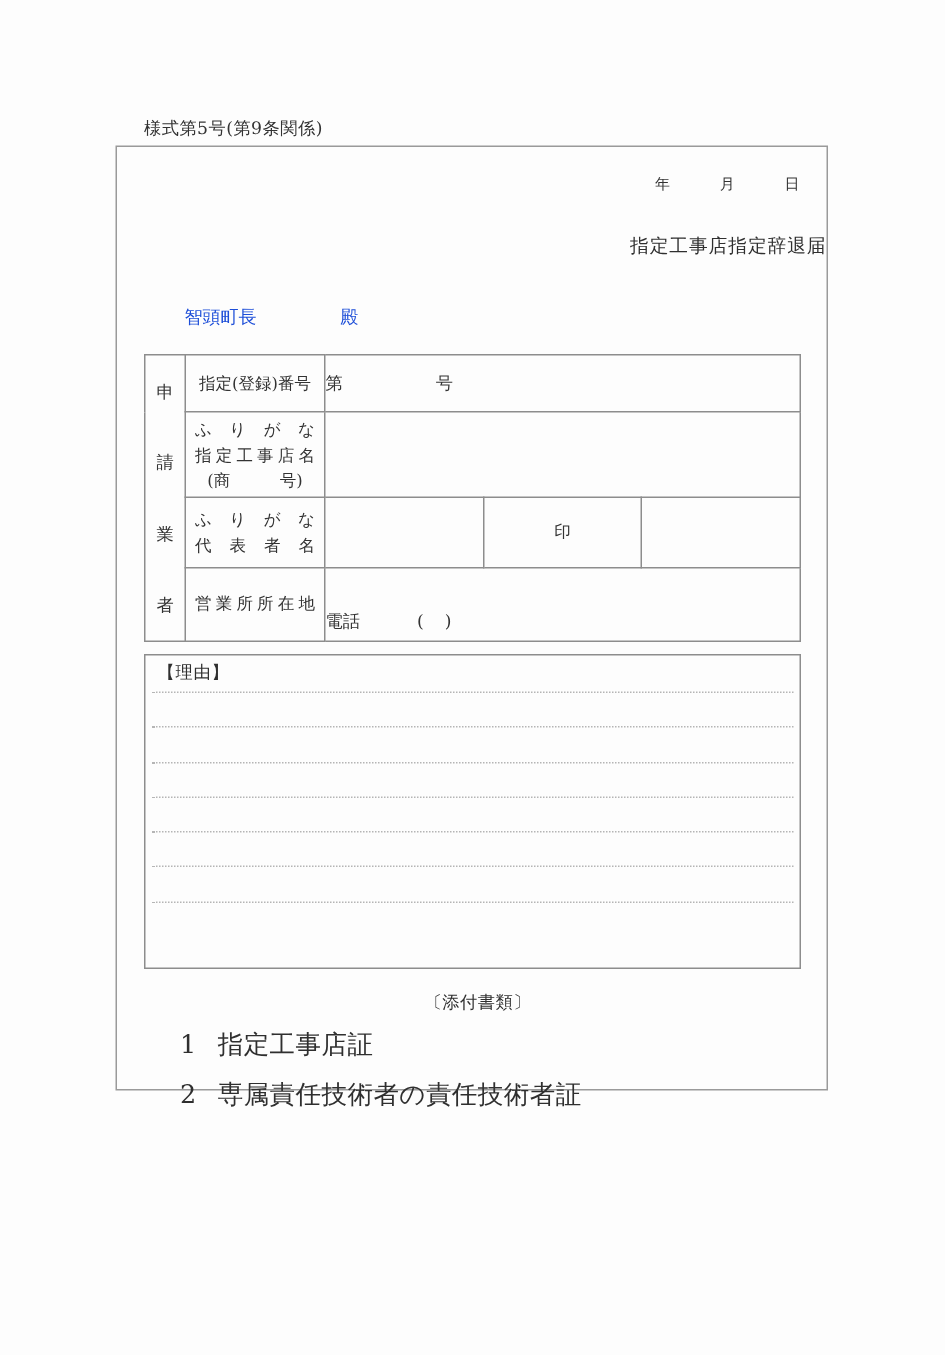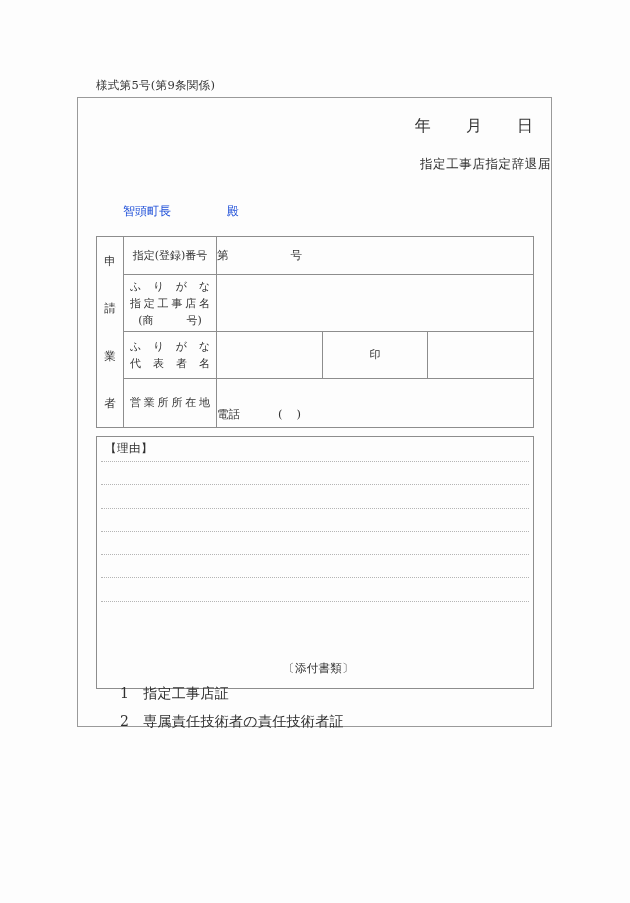--- a/index.html
+++ b/index.html
@@ -38,21 +38,21 @@
     border: 1px solid #9a9a9a;
     box-sizing: border-box;
     background: #fdfdfd;
   }
 
   
   .date-line {
     position: absolute;
     right: 18px;
     top: 18px;
-    font-size: 16px;
+    font-size: 10px;
     color: #333;
     white-space: nowrap;
   }
   .date-line span { display: inline-block; }
   .date-line .g-year { margin-right: 30px; }
   .date-line .g-month { margin-right: 30px; }
 
   
   .doc-title {
     position: absolute;
@@ -158,21 +158,21 @@
     margin-top: 34px;
   }
   .tel-line .paren { margin-left: 38px; letter-spacing: 14px; }
 
   
   .reason-box {
     position: absolute;
     left: 18px;
     top: 338px;
     width: 438px;
-    height: 253px;
+    height: 210px;
     border: 1px solid #8d8d8d;
     box-sizing: border-box;
     background: #fdfdfd;
   }
   .reason-label {
     position: absolute;
     left: 8px;
     top: 4px;
     font-size: 11.5px;
     color: #2f2f2f;
@@ -206,21 +206,21 @@
     margin-left: 4px;
     letter-spacing: 0.3px;
     text-align: center;
   }
   .attach-list {
     margin: 9px 0 0 0;
     padding: 0;
     list-style: none;
   }
   .attach-item {
-    font-size: 14px;
+    font-size: 17px;
     color: #2f2f2f;
     margin-left: 40px;
     margin-bottom: 10px;
     letter-spacing: 0.3px;
     white-space: nowrap;
   }
   .attach-item .idx { margin-right: 14px; }
 </style>
 </head>
 <body>

